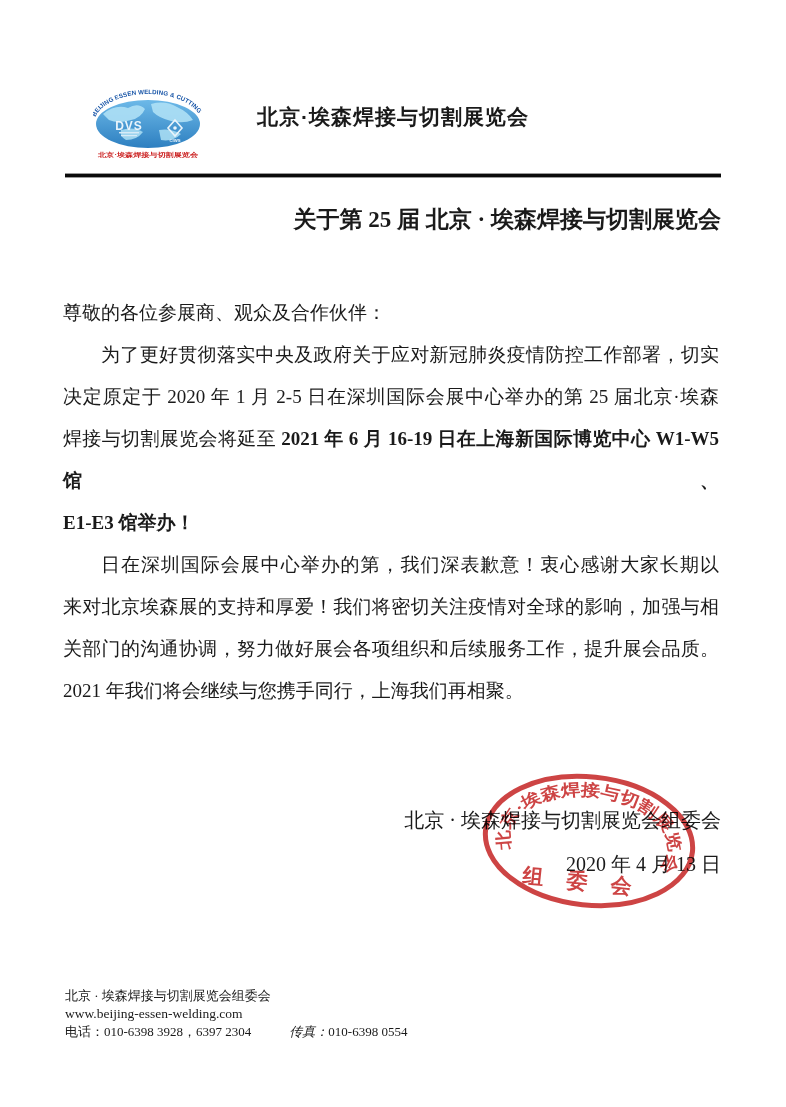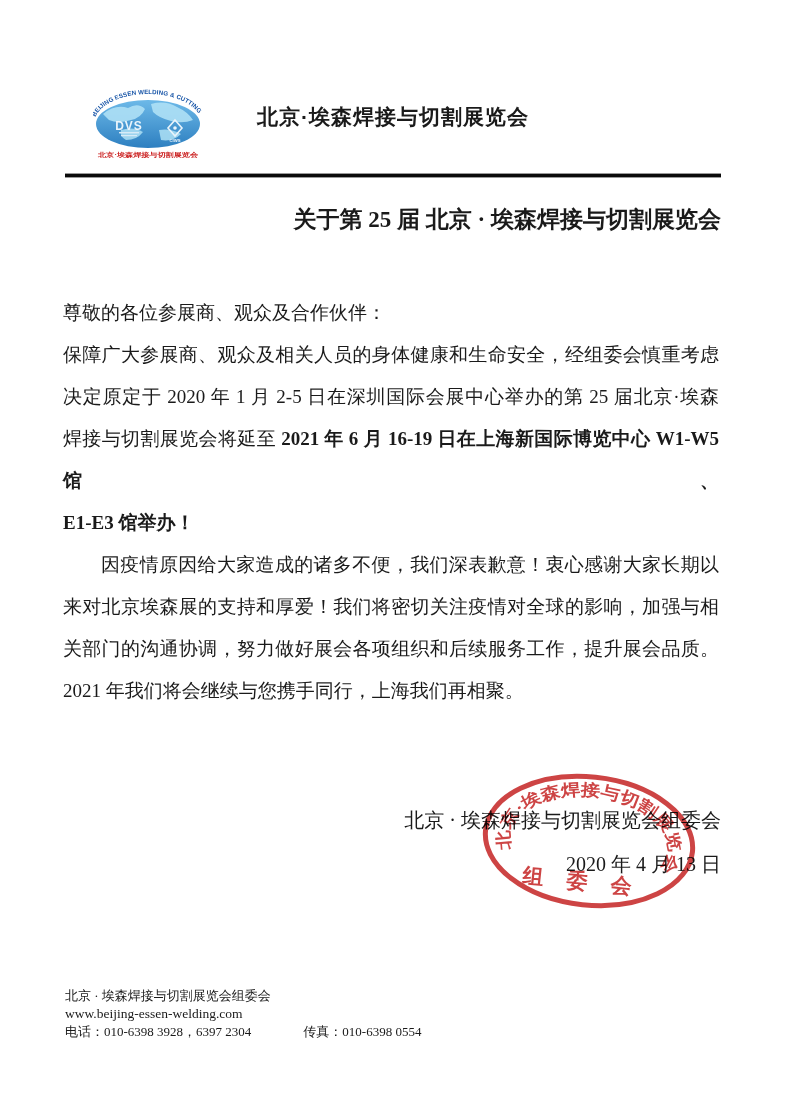--- a/index.html
+++ b/index.html
@@ -46,21 +46,21 @@
   .stamp{
     position:absolute;left:478px;top:771px;width:222px;height:140px;
     mix-blend-mode:multiply;opacity:.92;
   }
   
   .footer{
     position:absolute;left:65px;top:987px;width:656px;
     font-size:13px;line-height:18px;
   }
   .footer .url{font-size:13.5px;}
-  .footer .fax-label{margin-left:52px;}
+  .footer .fax-label{margin-left:38px;font-style:italic;}
 </style>
 </head>
 <body>
 
 <div class="page">
 
   <div class="logo">
     <svg width="114" height="80" viewBox="0 0 114 80">
       <defs>
         <clipPath id="globeClip">
@@ -97,25 +97,25 @@
   <div class="header-title">北京·埃森焊接与切割展览会</div>
 
   <div class="rule"></div>
 
   <div class="notice-title">
     <div>关于第 25 届 北京 · 埃森焊接与切割展览会</div>
   </div>
 
   <div class="body-text">
       <div class="line nj"><span>尊敬的各位参展商、观众及合作伙伴：</span></div>
-      <div class="line"><span>保障广大参展商、观众及相关人员的身体健康和生命安全，经组委会慎重考虑</span></div>
+      <div class="line indent"><span>为了更好贯彻落实中央及政府关于应对新冠肺炎疫情防控工作部署，切实</span></div>
       <div class="line"><span>决定原定于 2020 年 1 月 2-5 日在深圳国际会展中心举办的第 25 届北京·埃森</span></div>
       <div class="line"><span>焊接与切割展览会将延至 </span><span class="b">2021 年 6 月 16-19 日在上海新国际博览中心 W1-W5 馆、</span></div>
       <div class="line nj"><span class="b">E1-E3 馆举办！</span></div>
-      <div class="line indent"><span>因疫情原因给大家造成的诸多不便，我们深表歉意！衷心感谢大家长期以</span></div>
+      <div class="line indent"><span>日在深圳国际会展中心举办的第，我们深表歉意！衷心感谢大家长期以</span></div>
       <div class="line"><span>来对北京埃森展的支持和厚爱！我们将密切关注疫情对全球的影响，加强与相</span></div>
       <div class="line"><span>关部门的沟通协调，努力做好展会各项组织和后续服务工作，提升展会品质。</span></div>
       <div class="line nj"><span>2021 年我们将会继续与您携手同行，上海我们再相聚。</span></div>
     </div>
 
   <div class="signature">
     <div>北京 · 埃森焊接与切割展览会组委会</div>
     <div>2020 年 4 月 13 日</div>
   </div>
 

